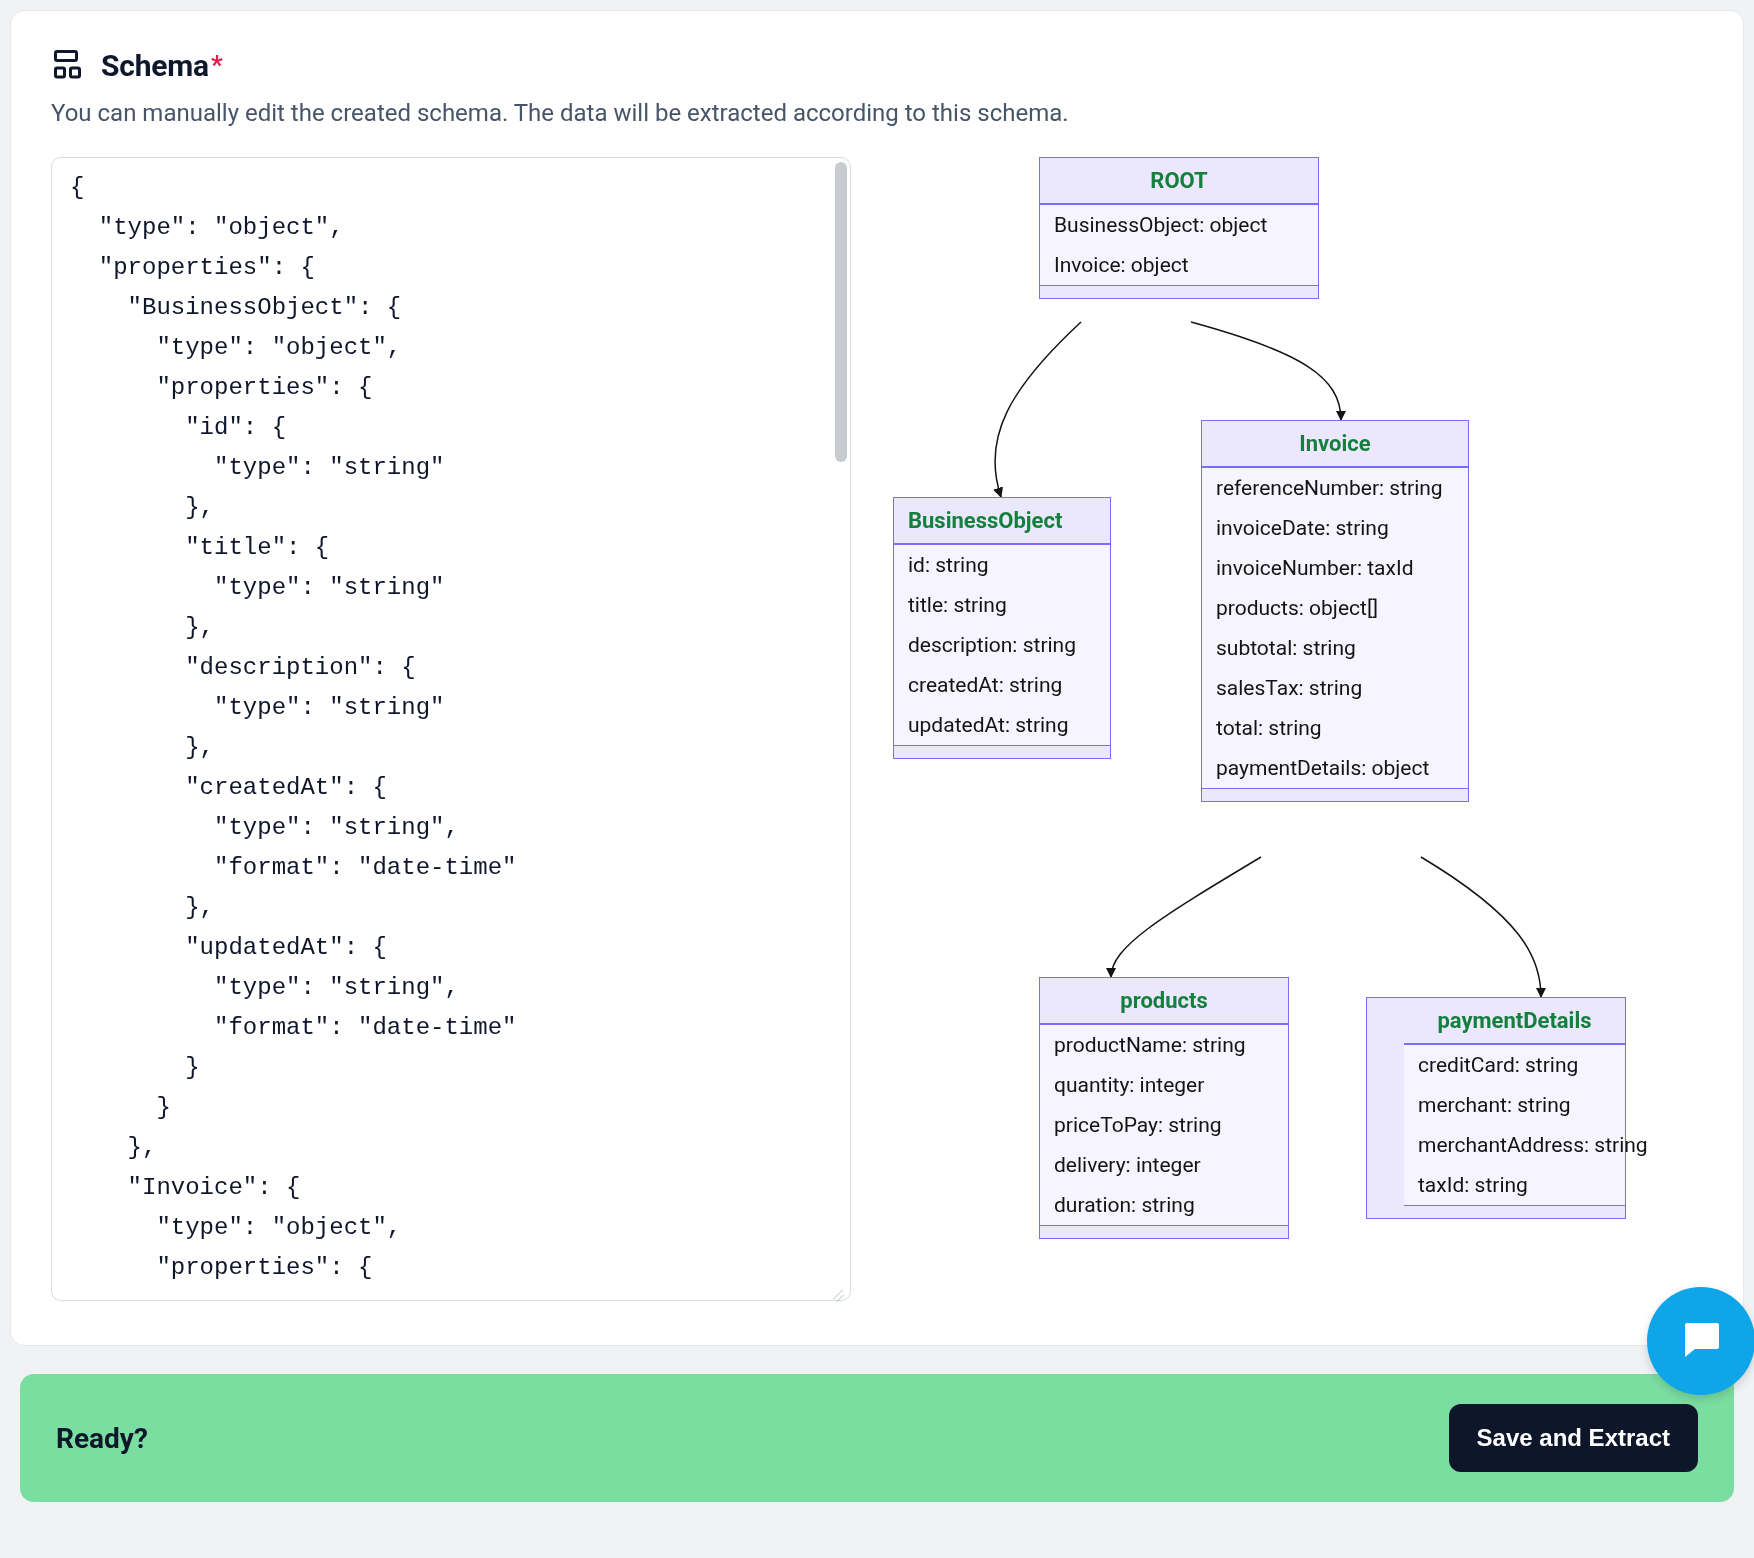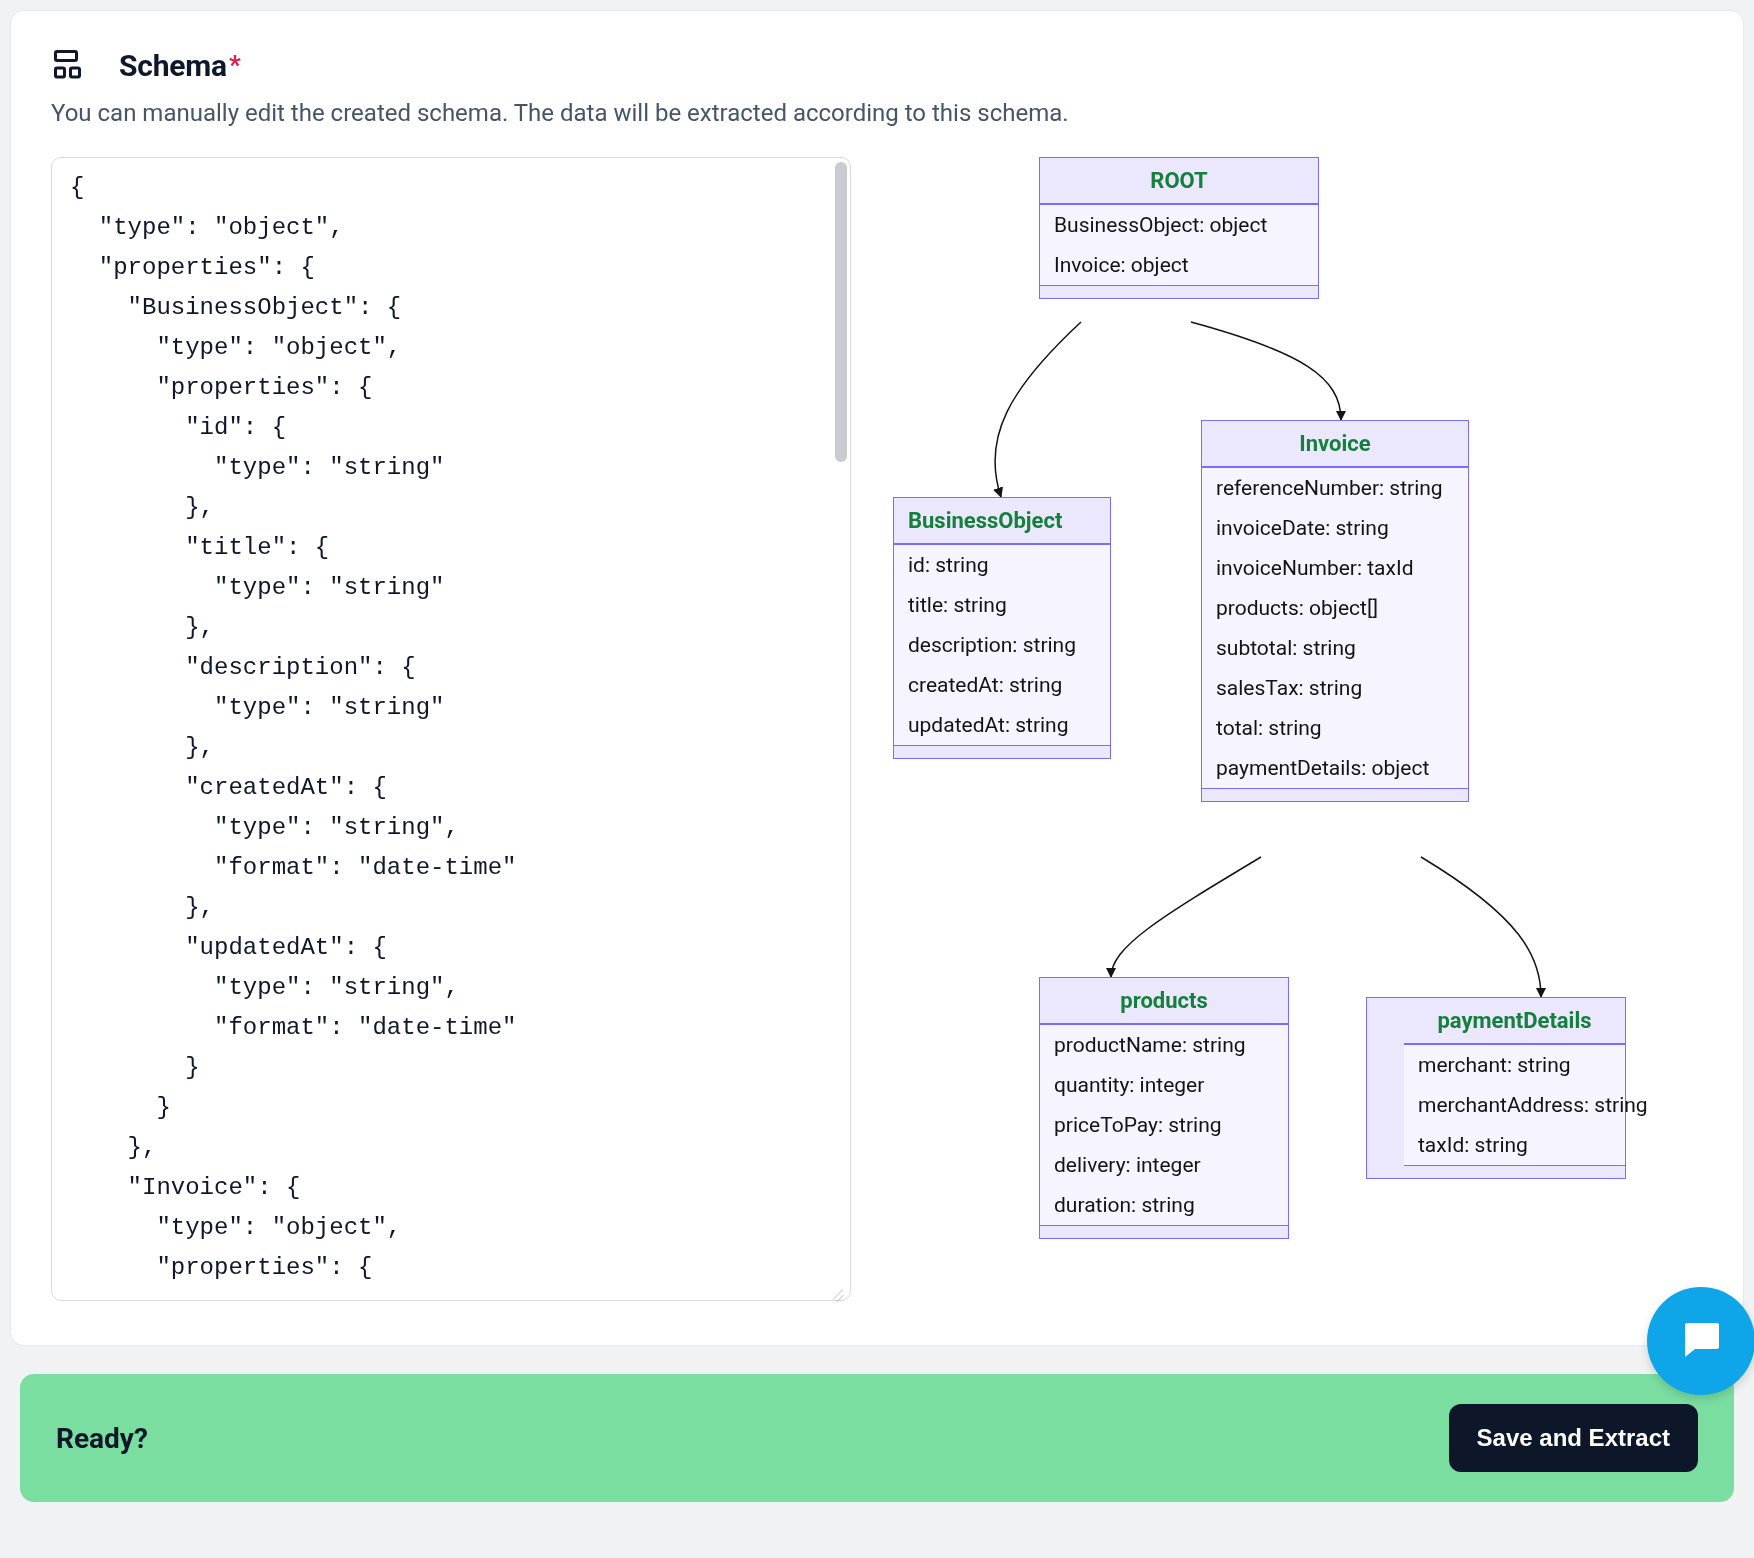--- a/index.html
+++ b/index.html
@@ -16,21 +16,21 @@
   .card {
     background: #fff;
     border: 1px solid #e6e8eb;
     border-radius: 14px;
     padding: 36px 40px 40px 40px;
     position: relative;
   }
   .header-row {
     display: flex;
     align-items: center;
-    gap: 32px;
+    gap: 14px;
   }
   .schema-icon svg { display:block; }
   .schema-title {
     font-size: 30px;
     font-weight: 700;
     letter-spacing: -0.2px;
     color: #0f172a;
   }
   .required-star {
     color: #e11d48;
@@ -276,20 +276,21 @@
             <div class="d-row">priceToPay: string</div>
             <div class="d-row">delivery: integer</div>
             <div class="d-row">duration: string</div>
           </div>
           <div class="d-footer"></div>
         </div>
 
         <div class="d-box" style="left:485px; top:840px; width:260px;padding-left:37px;">
           <div class="d-header">paymentDetails</div>
           <div class="d-body">
+            <div class="d-row">creditCard: string</div>
             <div class="d-row">merchant: string</div>
             <div class="d-row">merchantAddress: string</div>
             <div class="d-row">taxId: string</div>
           </div>
           <div class="d-footer"></div>
         </div>
 
       </div>
     </div>
 

